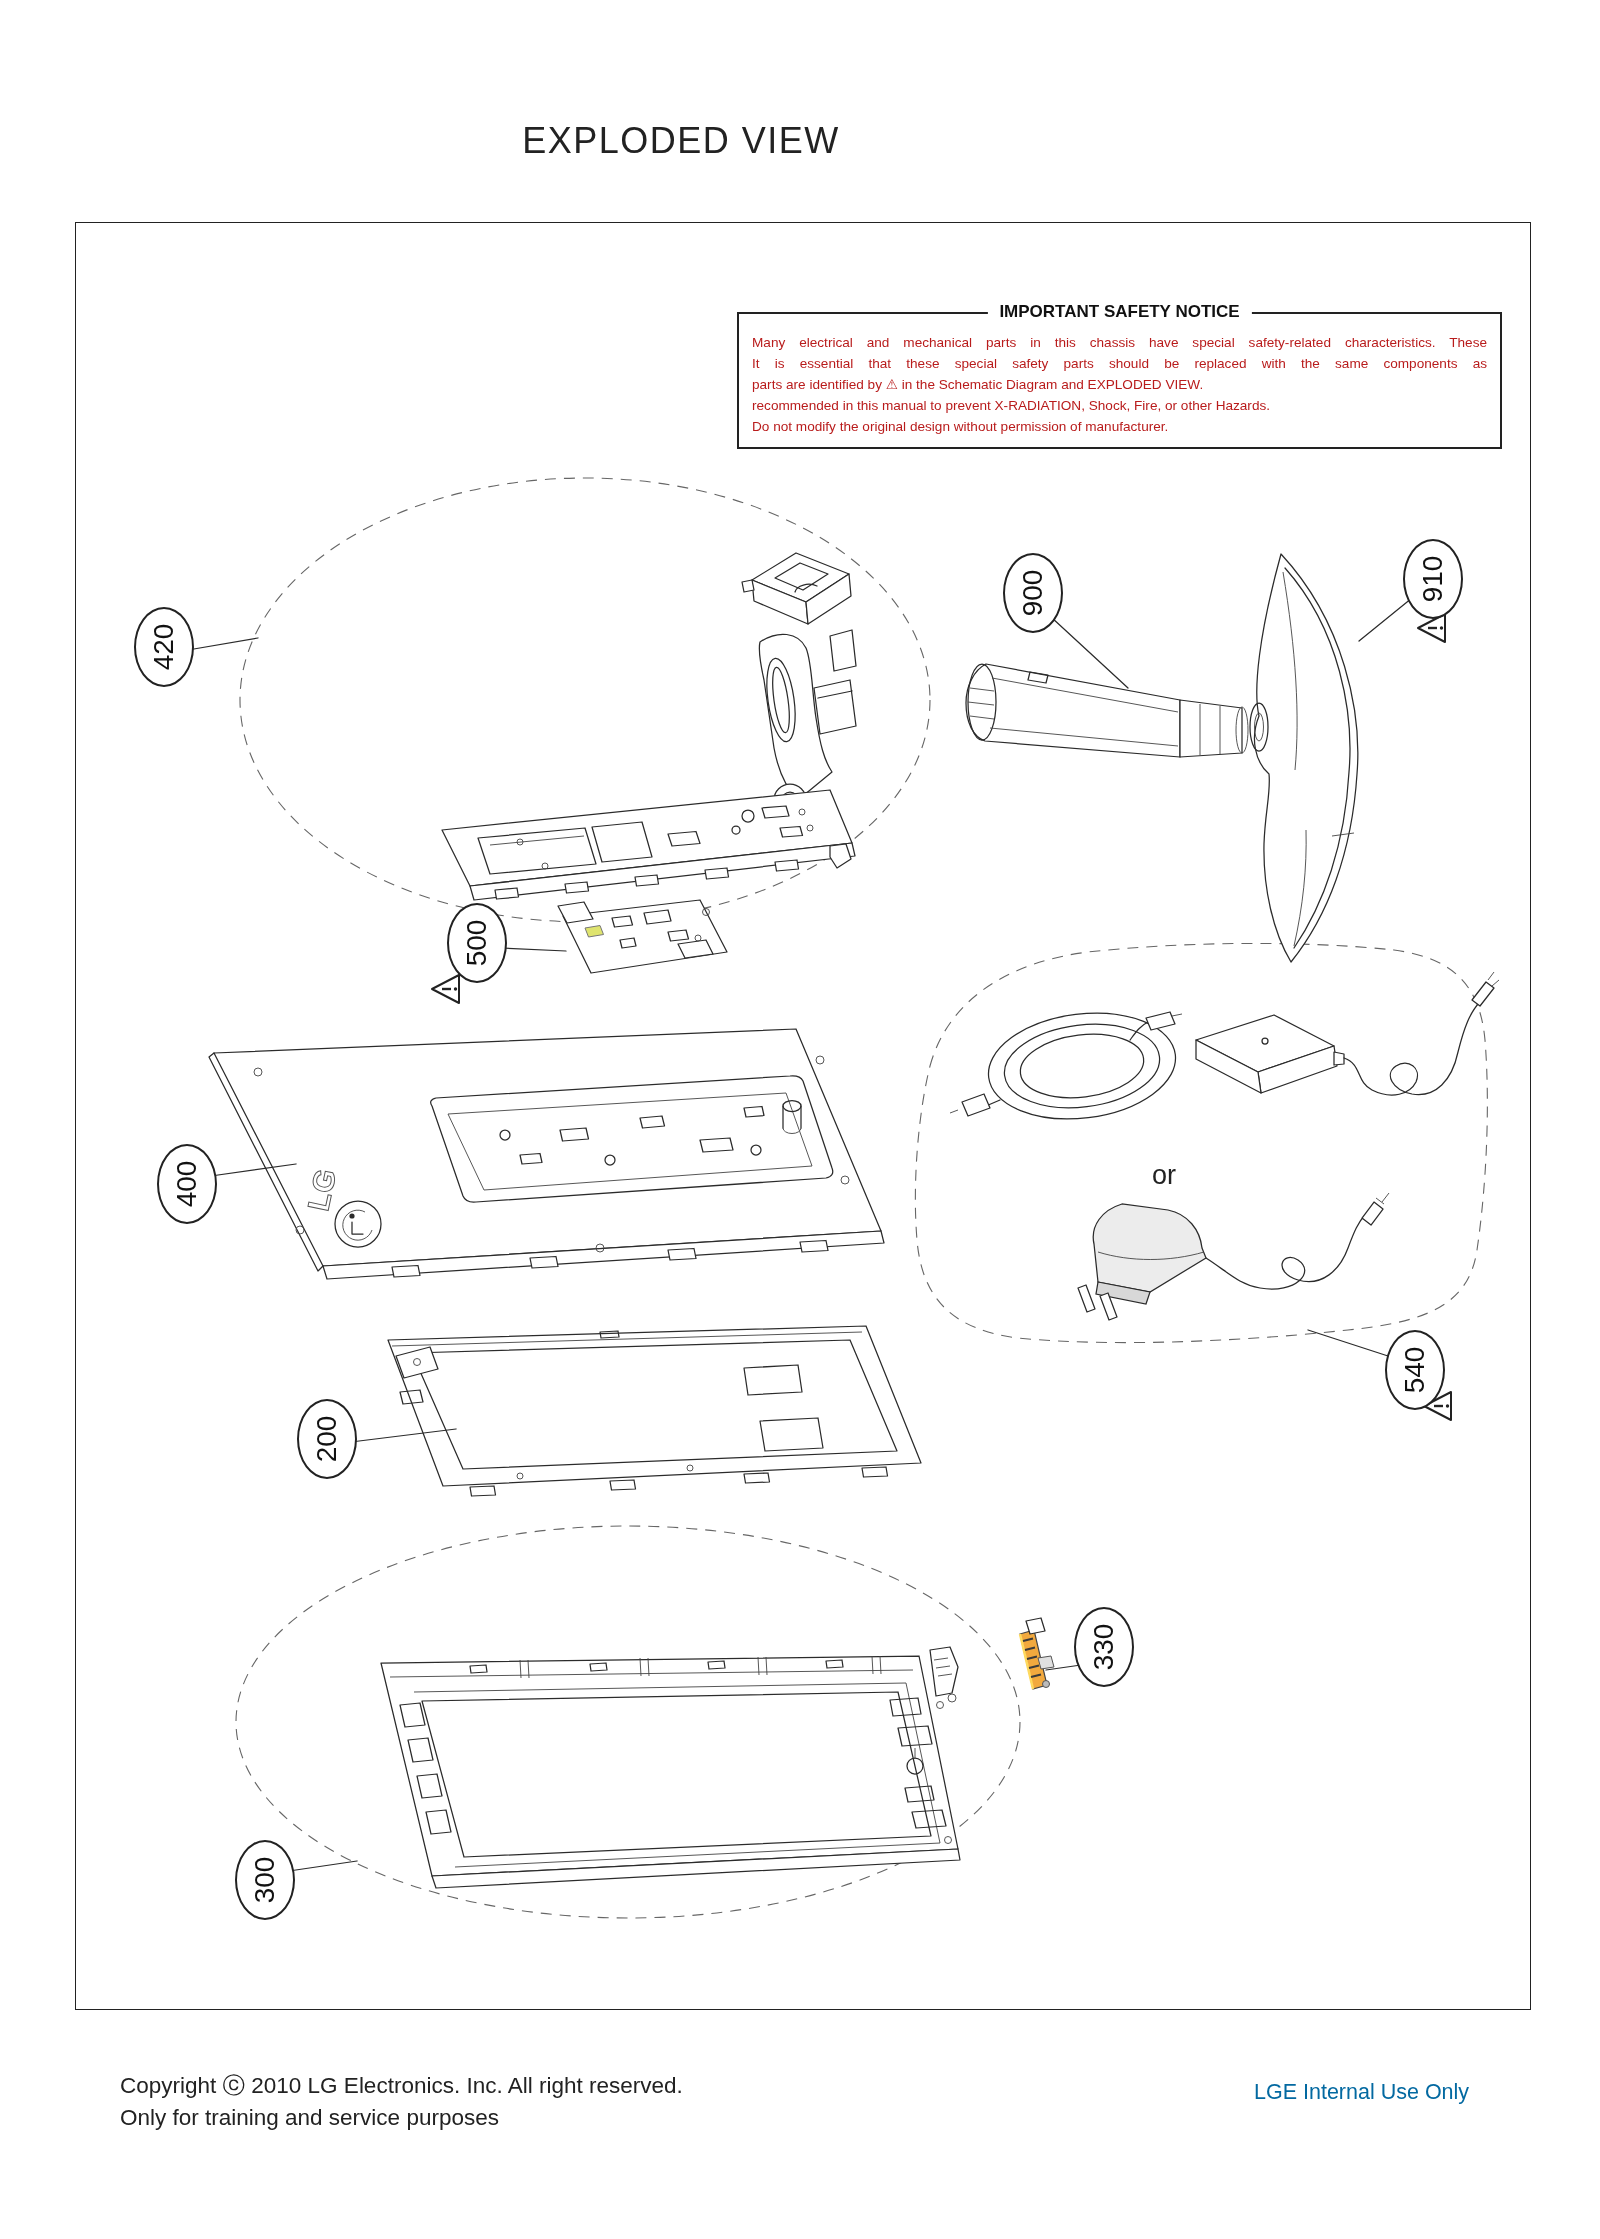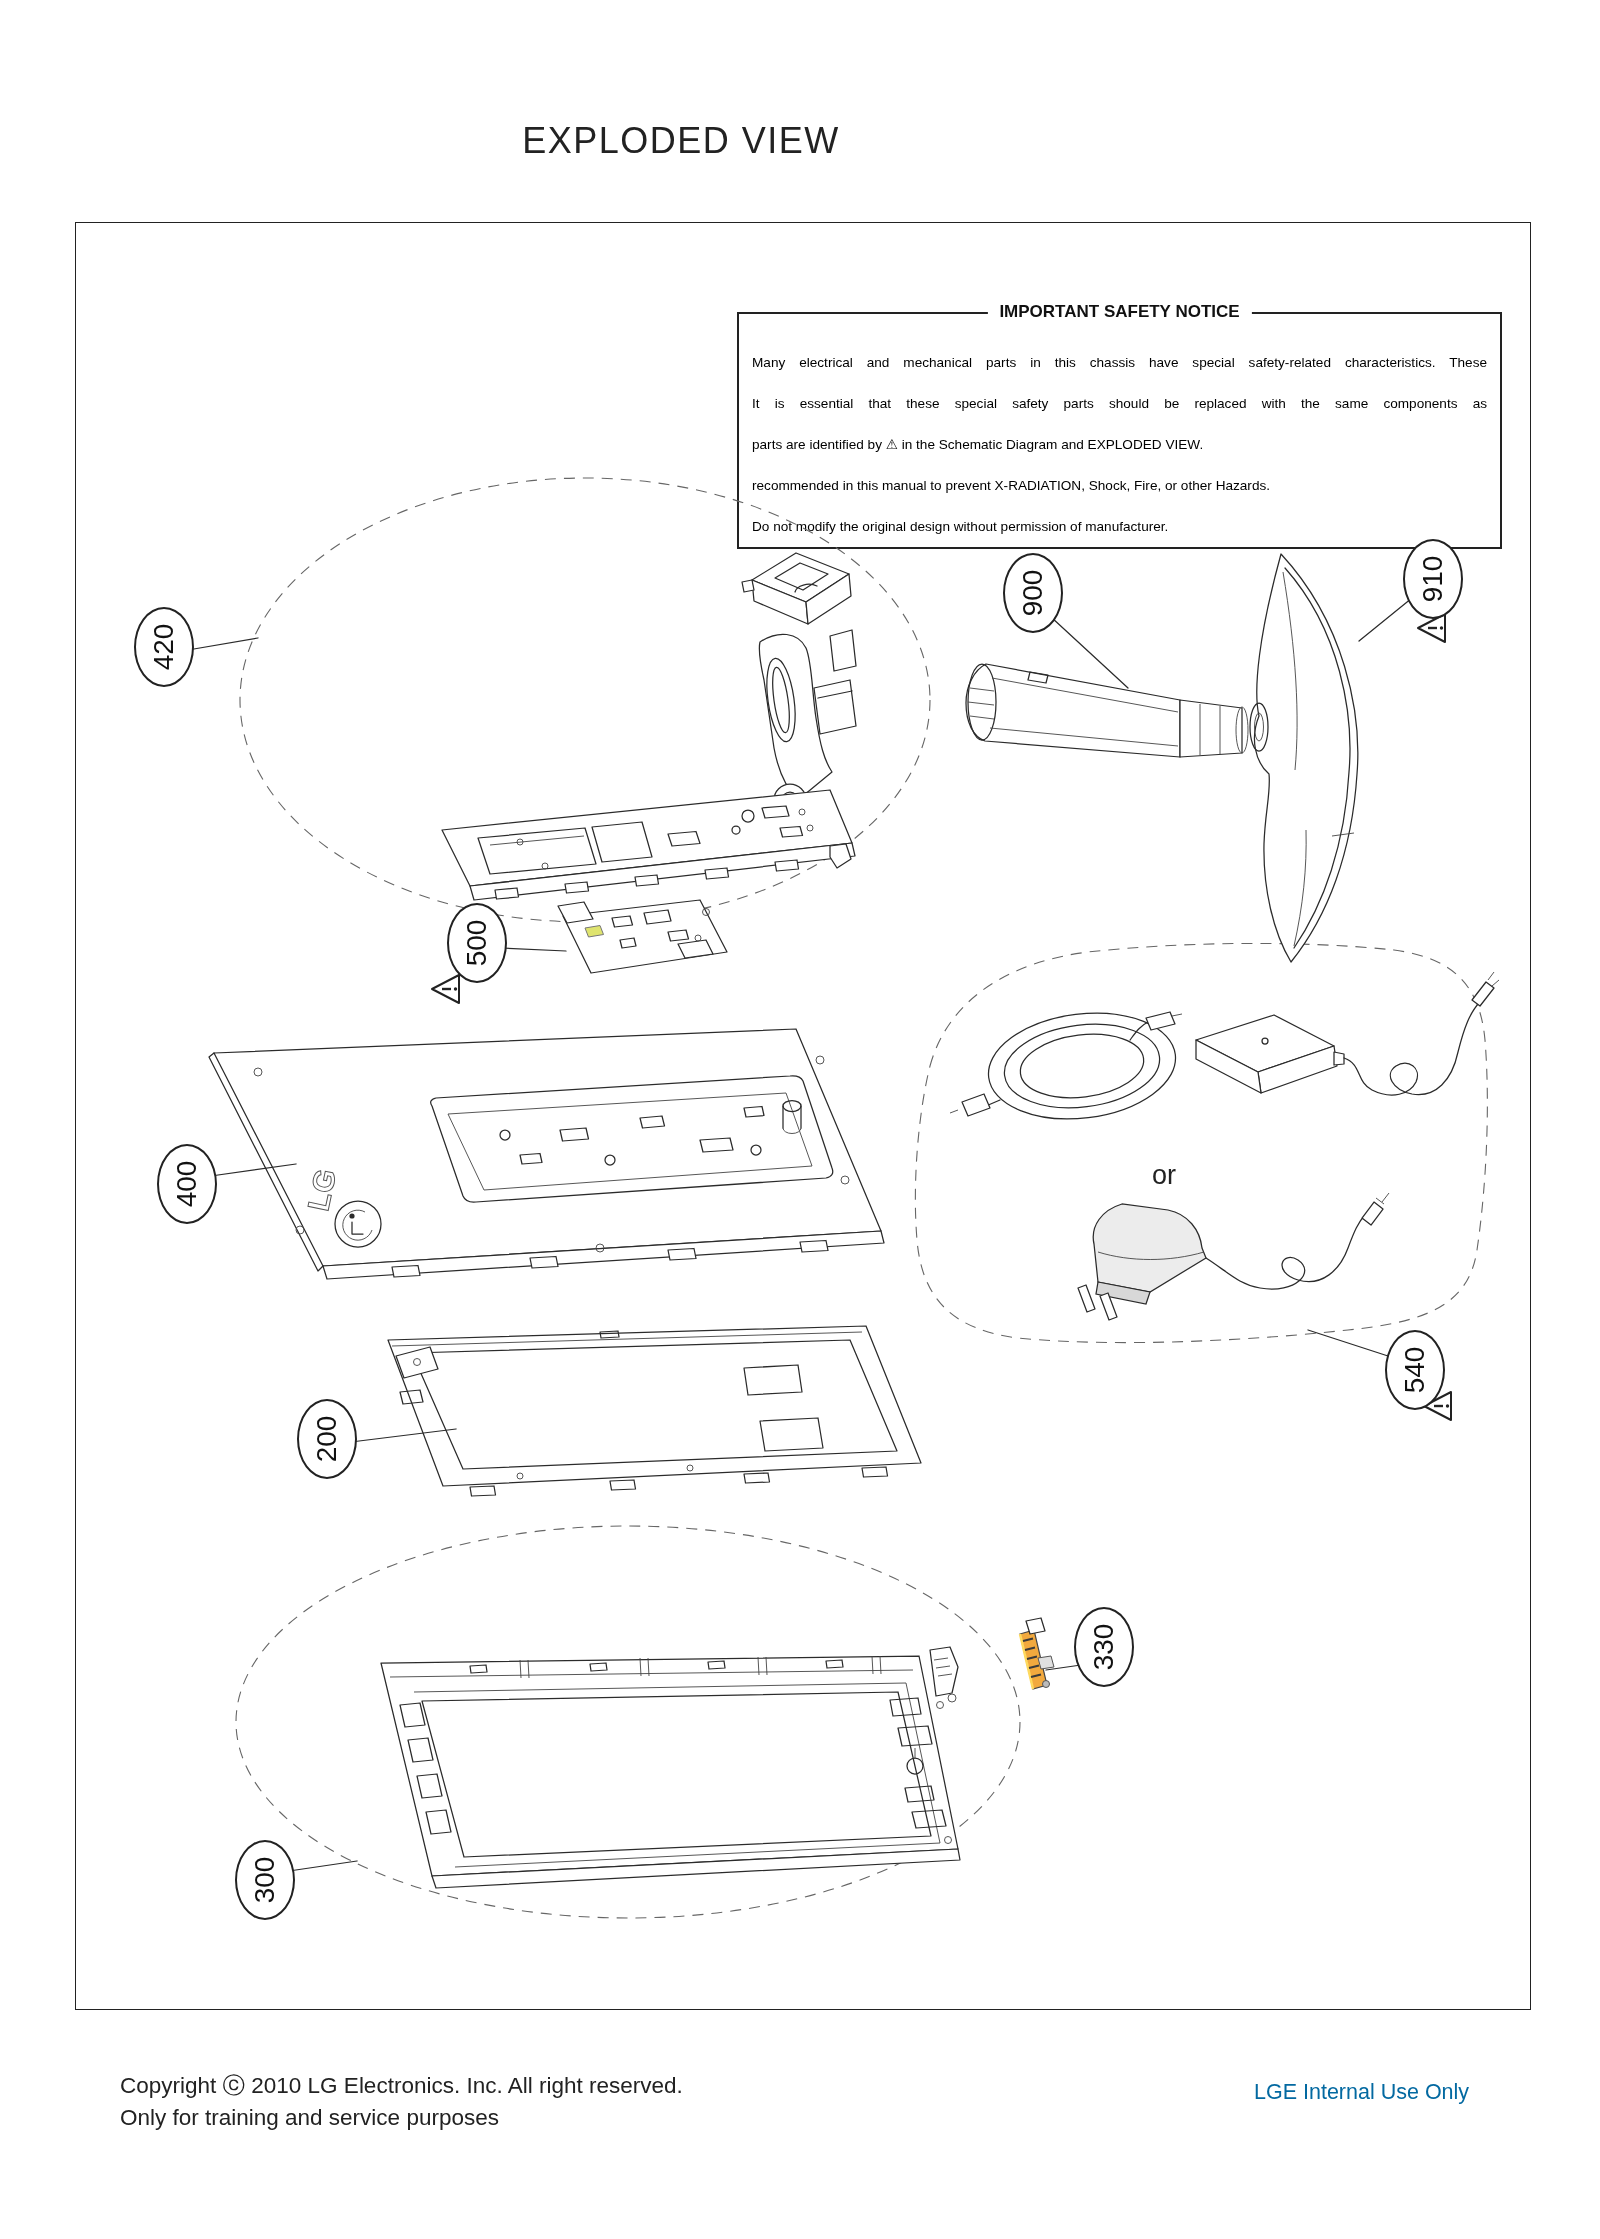--- a/index.html
+++ b/index.html
@@ -9,21 +9,21 @@
   .page-title{position:absolute;top:120px;left:0;width:1304px;text-align:center;
         font-size:36px;letter-spacing:1.5px;color:#222;margin-left:29px;}
 
   .frame{position:absolute;left:75px;top:222px;width:1454px;height:1786px;
         border:1.5px solid #222;}
 
   .notice{position:absolute;left:737px;top:312px;width:765px;box-sizing:border-box;
         border:2px solid #222;background:#fff;padding:18px 13px 10px 13px;}
   .notice-title{position:absolute;top:-12px;left:50%;transform:translateX(-50%);
         background:#fff;padding:0 12px;font-weight:bold;font-size:17px;white-space:nowrap;color:#111;}
-  .notice-line{font-size:13.6px;line-height:21px;color:#000000;margin-top:20px;}
+  .notice-line{font-size:13.6px;line-height:21px;color:#b91c1c;}
   .just{text-align:justify;text-align-last:justify;}
 
   .bubble{position:absolute;width:56px;height:76px;border:2px solid #222;border-radius:50%;
         background:#fff;display:flex;align-items:center;justify-content:center;z-index:5;}
   .bubble span{display:block;transform:rotate(-90deg);font-size:28px;color:#111;white-space:nowrap;}
 
   .or-label{position:absolute;left:1152px;top:1160px;font-size:27px;color:#222;z-index:4;}
 
   .footer-left{position:absolute;left:120px;top:2070px;font-size:22.5px;line-height:32px;color:#222;}
   .footer-right{position:absolute;left:1254px;top:2080px;font-size:21.5px;color:#0369a1;}

